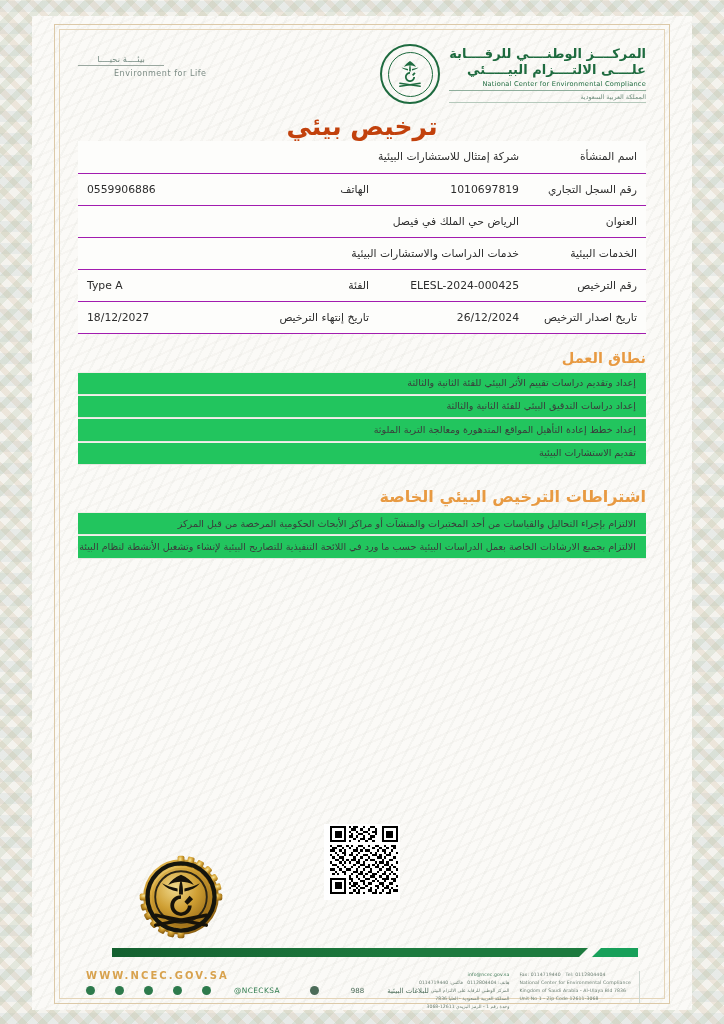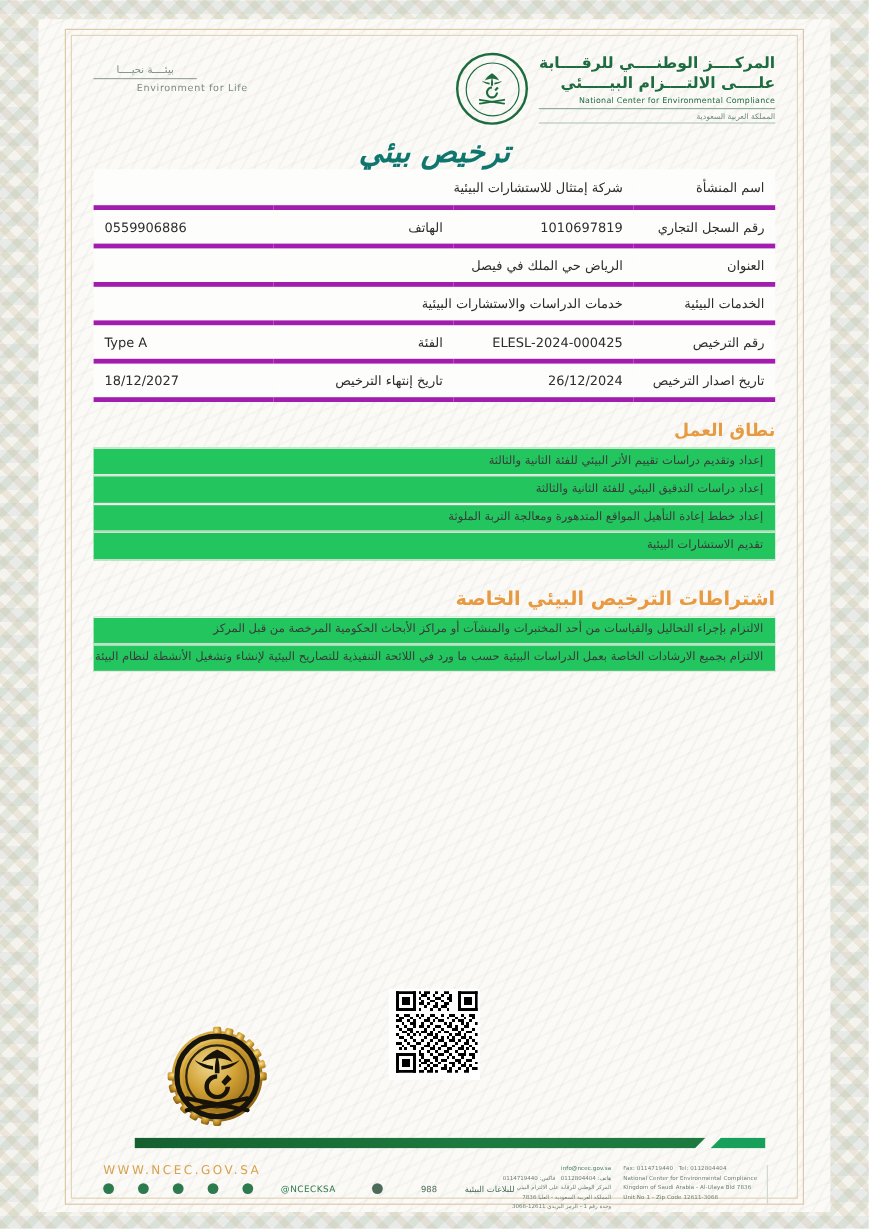--- a/index.html
+++ b/index.html
@@ -57,36 +57,36 @@
     display:flex;align-items:center;justify-content:center;}
   .ncec-txt{text-align:right;}
   .ncec-txt .l1,.ncec-txt .l2{font-size:13px;color:#1e6b3f;font-weight:bold;letter-spacing:.4px;line-height:1.25;}
   .ncec-txt .en{font-size:6.6px;color:#1e6b3f;letter-spacing:.22px;margin-top:2px;
     border-bottom:.9px solid #8fae9c;padding-bottom:1.5px;}
   .ncec-txt .ksa{font-size:6.4px;color:#6d8c7b;letter-spacing:1.6px;margin-top:2px;
     border-bottom:.8px solid #b6c9bc;padding-bottom:1px;}
 
   
   .title{
-    text-align:center;font-size:25px;font-weight:bold;color:#0f766e;
-    margin:10px 0 0 0;letter-spacing:.5px;font-style:italic;
+    text-align:center;font-size:25px;font-weight:bold;color:#c2410c;
+    margin:10px 0 0 0;letter-spacing:.5px;
   }
 
   
   .sec-h{
     text-align:right;font-size:14.5px;font-weight:bold;color:#e89a42;
     margin:16px 0 6px 0;letter-spacing:.2px;
   }
   .sec-h.big{font-size:16px;margin-top:22px;}
 
   
   table.tbl{width:100%;border-collapse:collapse;table-layout:fixed;}
   table.tbl tr{height:32px;}
   table.tbl td{
-    border-bottom:4px solid #a21caf;
+    border-bottom:1px solid #a21caf;
     font-size:10.8px;color:#2d2d2d;padding:0 9px;vertical-align:middle;
     background:#fdfdfb;
   }
   td.lbl{
     background:#1d6b3c;color:#ffffff;text-align:right;font-size:10.8px;
     border-bottom:1px solid #fbfaf7;width:100px;
   }
   td.val{text-align:right;}
   td.val2{text-align:left;padding-left:14px;}
   .red{color:#e03b2a;}
@@ -116,21 +116,21 @@
   }
   .gbar .tip{
     position:absolute;right:0;top:2px;width:46px;height:9px;
     background:#18a05a;
     clip-path:polygon(9px 0,100% 0,100% 100%,0 100%);
   }
 
   
   .ftr{position:absolute;left:0;right:0;top:926px;height:60px;}
   .ftr-left{position:absolute;left:8px;top:4px;direction:ltr;text-align:left;}
-  .ftr-left .url{font-size:10px;color:#d8a24e;letter-spacing:2.1px;font-weight:normal;}
+  .ftr-left .url{font-size:10px;color:#d8a24e;letter-spacing:2.1px;font-weight:bold;}
   .ftr-left .soc{display:flex;align-items:center;gap:20px;margin-top:5px;}
   .si{width:9px;height:9px;border-radius:50%;background:#2d7a4c;display:inline-block;}
   .ftr-left .handle{font-size:7.4px;color:#2d7a4c;letter-spacing:.4px;margin-left:3px;}
   .ftr-left .rep{font-size:7px;color:#4b6b58;margin-left:12px;direction:rtl;}
 
   .ftr-right{position:absolute;right:6px;top:5px;display:flex;gap:10px;align-items:flex-start;}
   .fcol{font-size:4.6px;color:#6c7f72;line-height:1.75;letter-spacing:.1px;}
   .fcol.en{direction:ltr;text-align:left;border-right:.8px solid #cfd8d2;padding-right:8px;}
   .fcol.ar{direction:rtl;text-align:right;}
   .fcol .hi{color:#3f7a56;}

